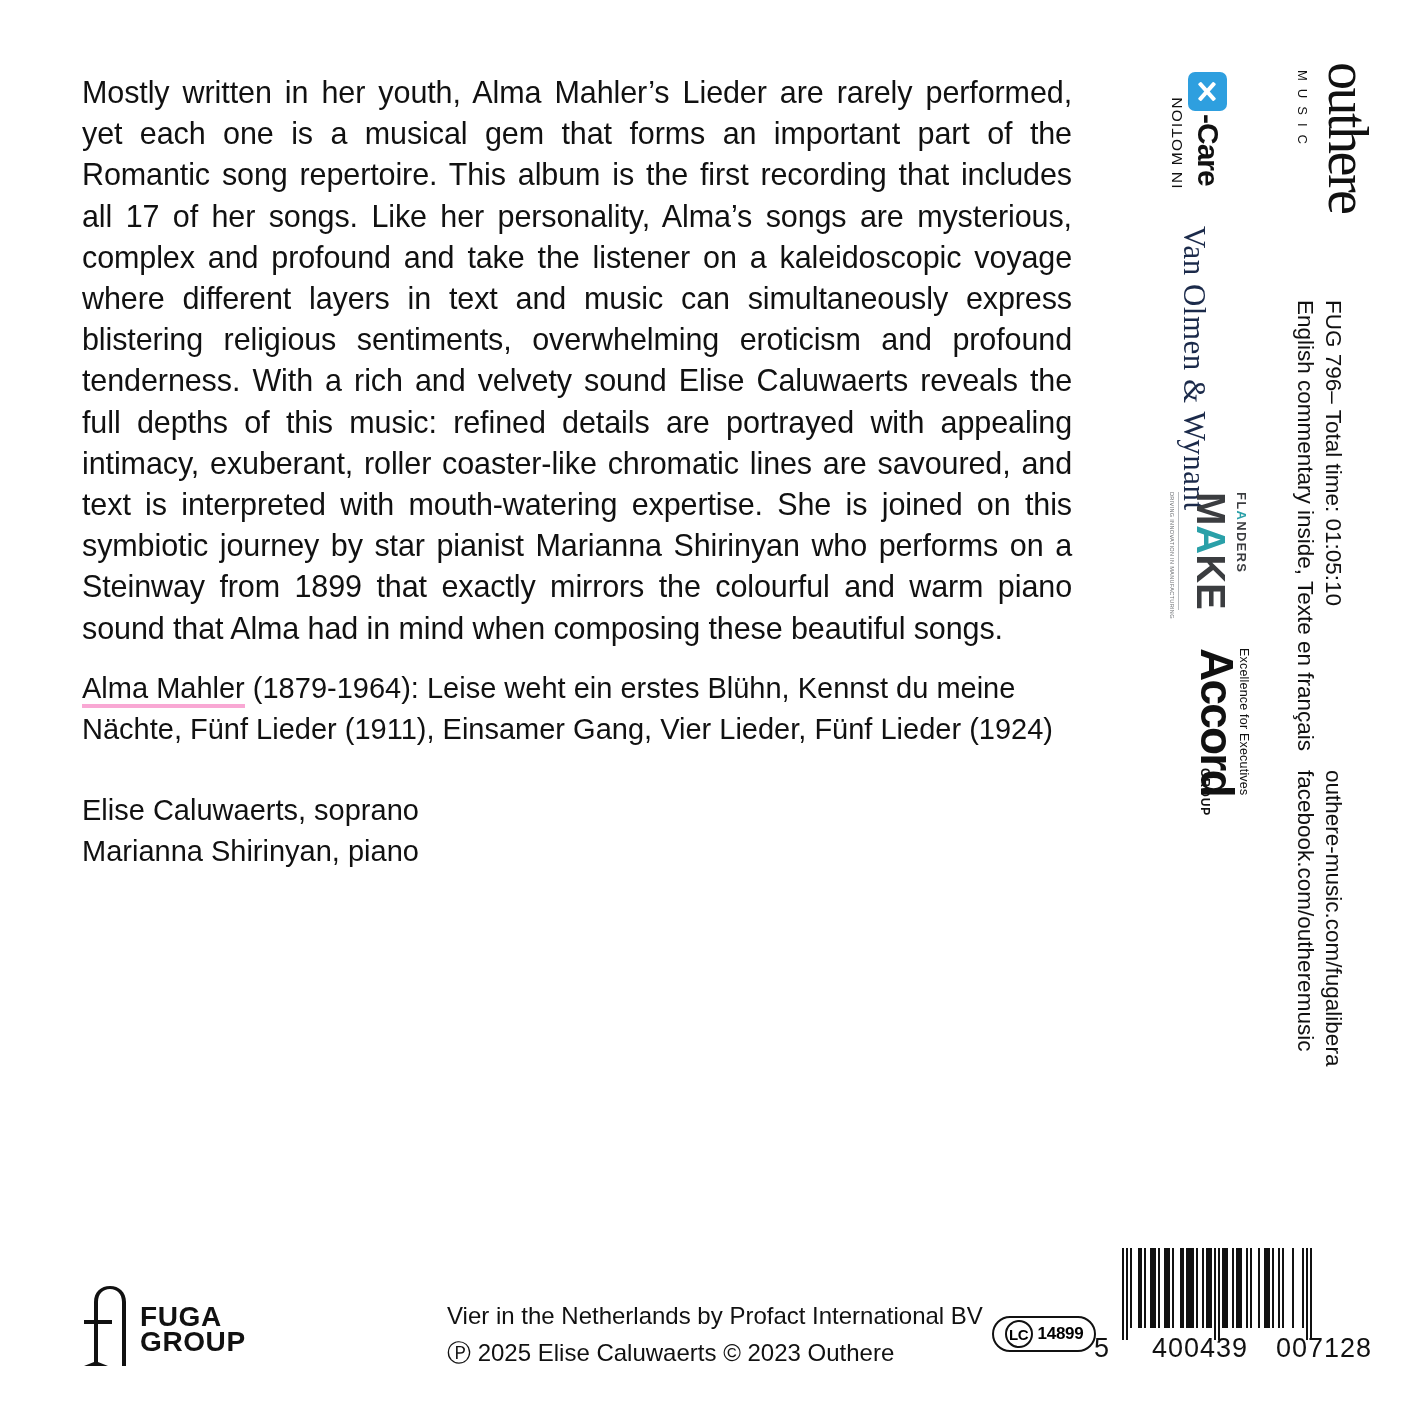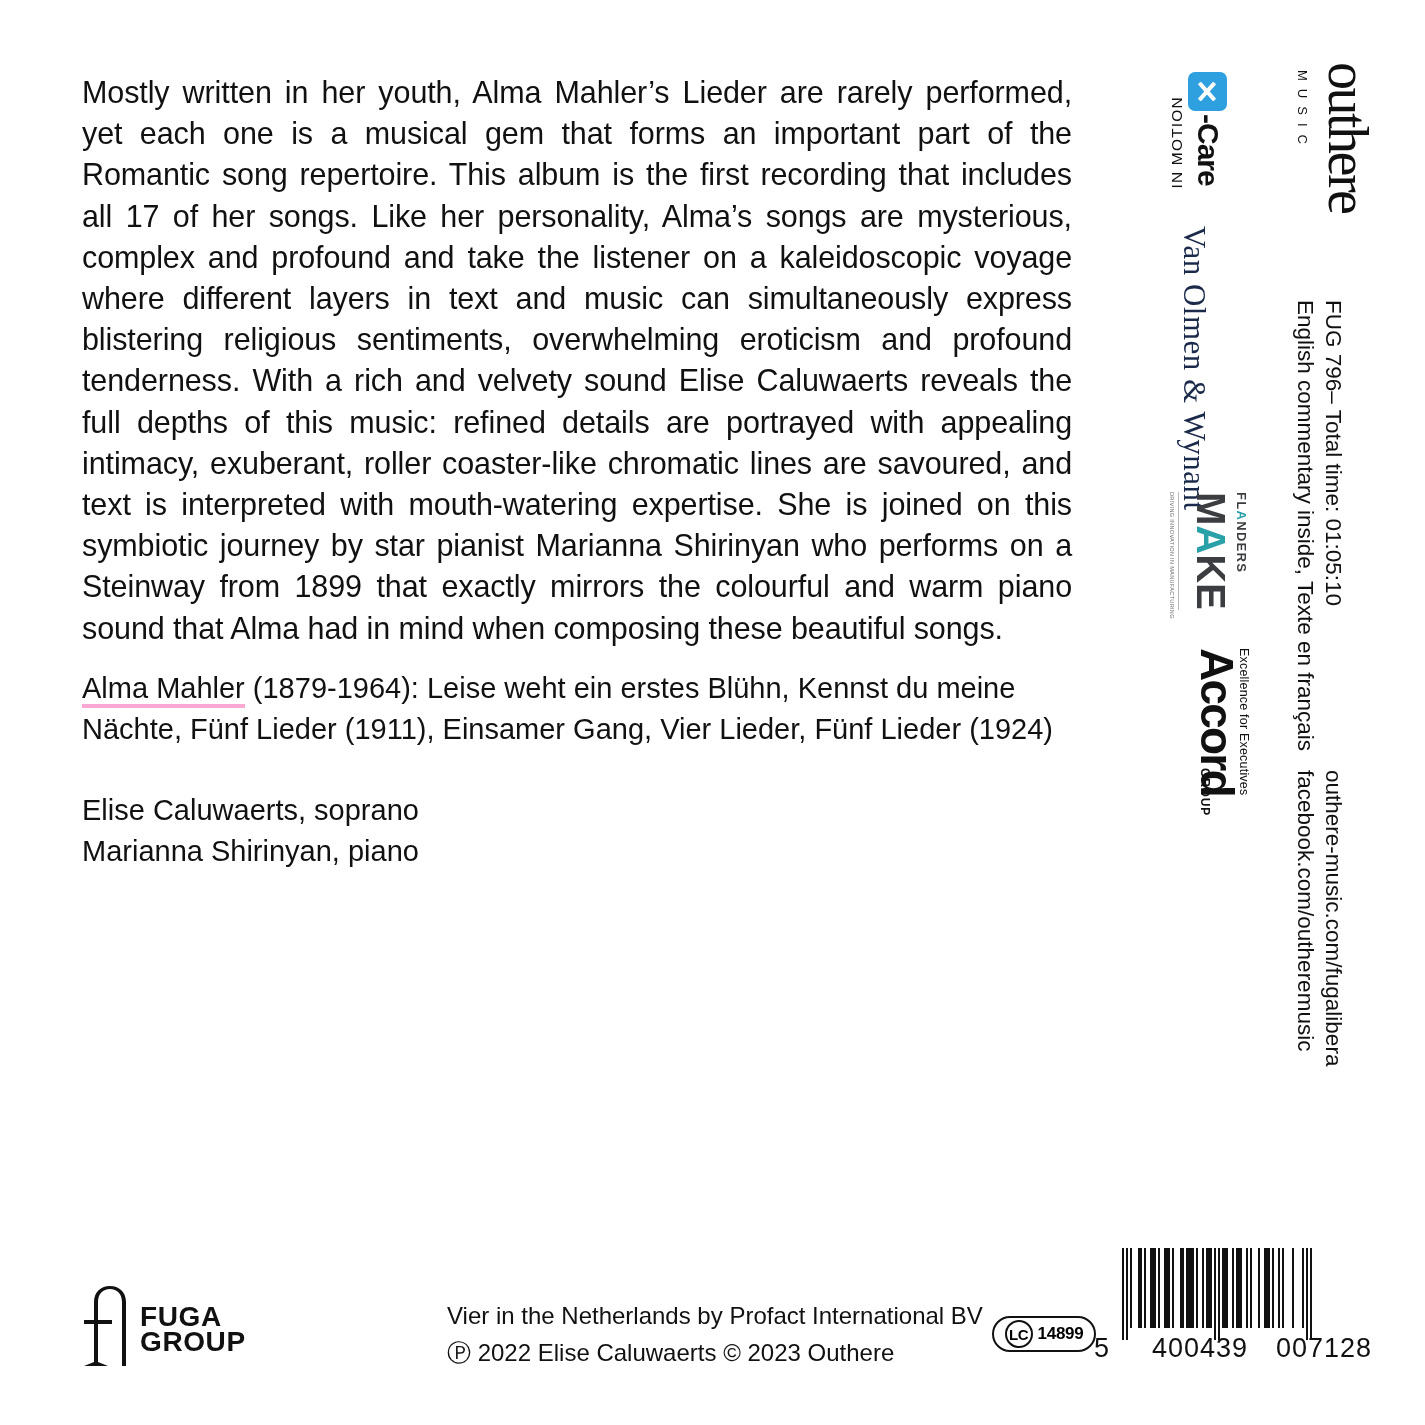--- a/index.html
+++ b/index.html
@@ -427,21 +427,21 @@
       <path d="M44 80 C44 80 44 20 44 16 C44 8 39 3 32 3 C25 3 20 8 20 16 L20 34 L34 34 L34 38 L20 38 L20 76 L30 80 L6 80 L16 76 L16 38 L6 38 L6 34 L16 34 L16 16 C16 6 23 0 32 0 C41 0 48 6 48 16 L48 80 Z" fill="#111111"></path>
     </svg>
     <div class="fl-text">
       <div>FUGA</div>
       <div>GROUP</div>
     </div>
   </div>
 
   <div id="madeby">
     <div>Vier in the Netherlands by Profact International BV</div>
-    <div>Ⓟ 2022 Elise Caluwaerts  © 2023 Outhere</div>
+    <div>Ⓟ 2025 Elise Caluwaerts  © 2023 Outhere</div>
   </div>
 
   <div id="lccode">
     <span class="lc-circle">LC</span>
     <span class="lc-num">14899</span>
   </div>
 
   <div id="barcode">
     <div class="bc-bars">
         <div class="bar" style="width: 2px;"></div>

